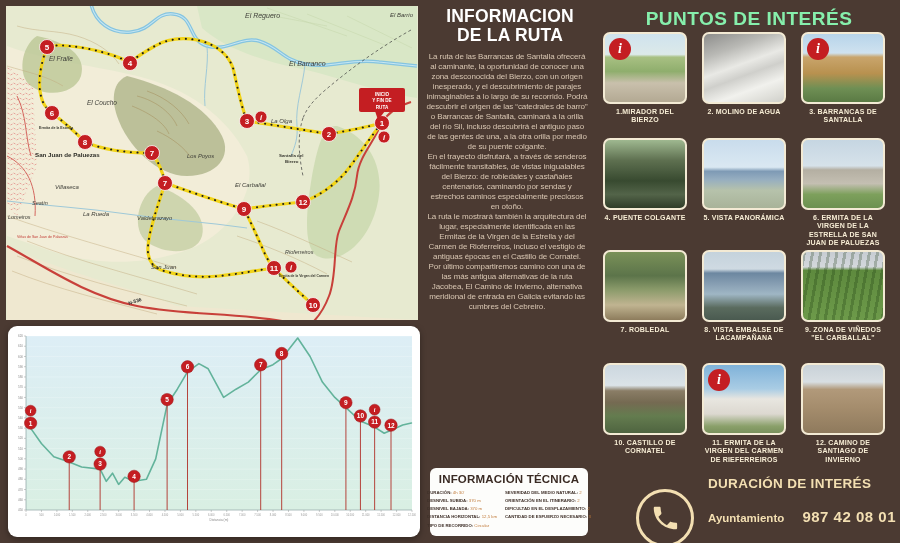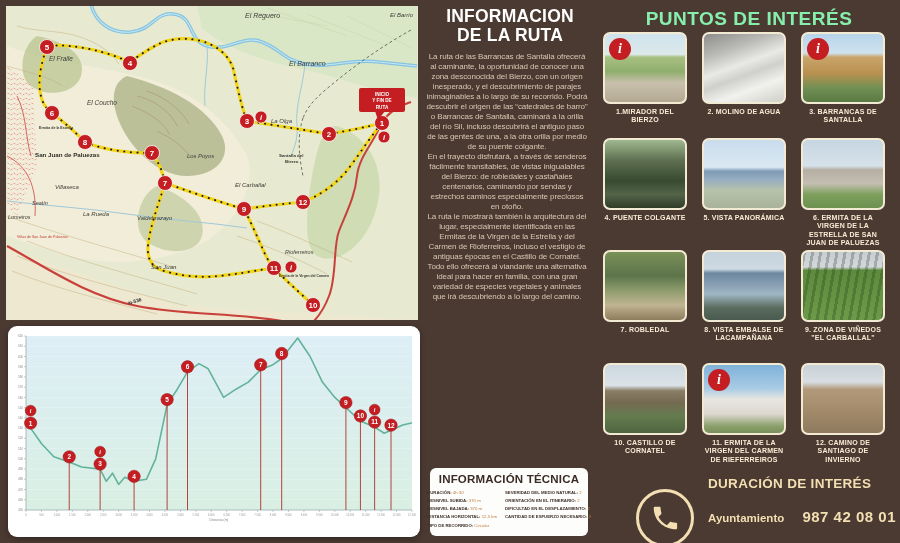--- a/index.html
+++ b/index.html
@@ -355,21 +355,21 @@
 
 <div class="mid">
   <div class="mid-title">
     <div>INFORMACION</div>
     <div>DE LA RUTA</div>
   </div>
   <div class="mid-body">
     <p>La ruta de las Barrancas de Santalla ofrecerá al caminante, la oportunidad de conocer una zona desconocida del Bierzo, con un origen inesperado, y el descubrimiento de parajes inimaginables a lo largo de su recorrido. Podrá descubrir el origen de las “catedrales de barro” o Barrancas de Santalla, caminará a la orilla del río Sil, incluso descubrirá el antiguo paso de las gentes de una, a la otra orilla por medio de su puente colgante.</p>
     <p>En el trayecto disfrutará, a través de senderos fácilmente transitables, de vistas inigualables del Bierzo: de robledales y castañales centenarios, caminando por sendas y estrechos caminos especialmente preciosos en otoño.</p>
     <p>La ruta le mostrará también la arquitectura del lugar, especialmente identificada en las Ermitas de la Virgen de la Estrella y del Carmen de Rioferreiros, incluso el vestigio de antiguas épocas en el Castillo de Cornatel.</p>
-    <p>Todo ello ofrecerá al viandante una alternativa ideal para hacer en familia, con una gran variedad de especies vegetales y animales que irá descubriendo a lo largo del camino.</p>
+    <p>Por último compartiremos camino con una de las más antigua alternativas de la ruta Jacobea, El Camino de Invierno, alternativa meridional de entrada en Galicia evitando las cumbres del Cebreiro.</p>
   </div>
   <div class="tech">
     <div class="tech-title">INFORMACIÓN TÉCNICA</div>
     <div class="tech-cols">
       <div id="tech-left">
           <div class="trow"><span class="tlab">DURACIÓN: </span><span class="tval">4h 30'</span></div>
           <div class="trow"><span class="tlab">DESNIVEL SUBIDA: </span><span class="tval">370 m</span></div>
           <div class="trow"><span class="tlab">DESNIVEL BAJADA: </span><span class="tval">370 m</span></div>
           <div class="trow"><span class="tlab">DISTANCIA HORIZONTAL: </span><span class="tval">12,5 km</span></div>
           <div class="trow"><span class="tlab">TIPO DE RECORRIDO: </span><span class="tval">Circular</span></div>

